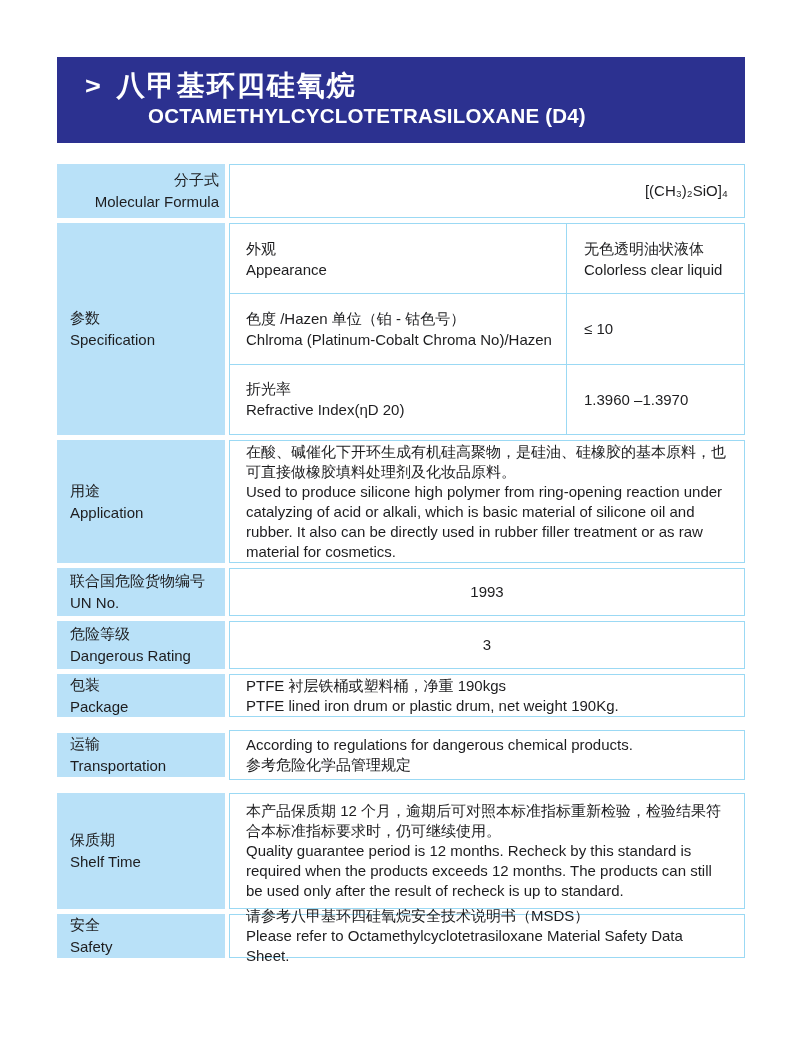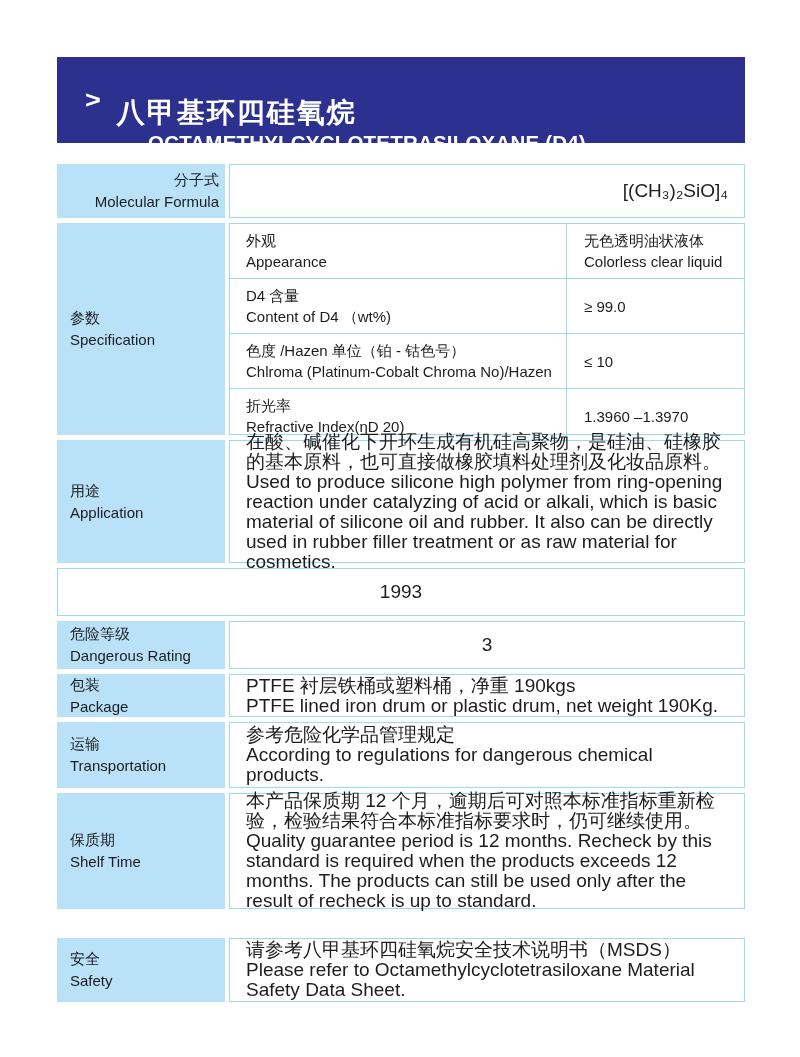--- a/index.html
+++ b/index.html
@@ -22,42 +22,42 @@
   
   .banner{
     background:var(--banner-bg);
     color:#ffffff;
     height:86px;
     padding:13px 20px 0 28px;
     margin-bottom:21px;
   }
   .banner-line1{display:flex;align-items:center;}
   .arrow{font-size:27px;font-weight:bold;line-height:30px;margin-right:16px;transform:scaleY(.92);}
-  .title-cn{font-size:28px;font-weight:bold;letter-spacing:2px;line-height:32px;margin-top:27px;}
+  .title-cn{font-size:28px;font-weight:bold;letter-spacing:2px;line-height:32px;}
   .title-en{font-size:20.5px;font-weight:bold;margin-left:63px;line-height:28px;letter-spacing:.2px;}
 
   
   .spec-table{display:flex;flex-direction:column;gap:5px;}
   .row{display:flex;gap:4px;}
 
   .label-cell{
     flex:0 0 168px;
     background:var(--cell-bg);
     display:flex;flex-direction:column;justify-content:center;
     padding-left:13px;padding-right:6px;
     font-size:15px;line-height:22px;
   }
 
   .value-cell{
     flex:1;
     background:#ffffff;
     border:1.5px solid var(--border-blue);
     display:flex;flex-direction:column;justify-content:center;
     padding:4px 16px;
-    font-size:19px;line-height:20px;
+    font-size:15px;line-height:20px;
   }
   .center-cell{align-items:center;text-align:left;}
 
   
   .spec-right{
     flex:1;
     border:1.5px solid var(--border-blue);
     background:#ffffff;
     display:flex;flex-direction:column;
   }
@@ -73,23 +73,23 @@
     display:flex;flex-direction:column;justify-content:center;
     padding:6px 6px 6px 17px;font-size:15px;line-height:21px;
   }
 
   
   .h-formula{height:54px;text-align:right;}
   .h-spec{height:212px;}
   .h-app{height:123px;}
   .h-small{height:48px;}
   .h-pkg{height:43px;}
-  .h-trans{height:66px;}
+  .h-trans{height:66px;align-items:center;}
   .h-shelf{height:116px;}
-  .h-safety{height:64px;margin-top:24px;}
+  .h-safety{height:44px;}
 </style>
 </head>
 <body>
 
 <div class="page">
   <div class="content">
 
     <div class="banner">
       <div class="banner-line1">
         <span class="arrow">&gt;</span>
@@ -121,29 +121,20 @@
             <div class="spec-name">
               <div>外观</div>
               <div>Appearance</div>
             </div>
             <div class="spec-value">
               <div>无色透明油状液体</div>
               <div>Colorless clear liquid</div>
             </div>
           </div>
 
-          <div class="spec-subrow">
-            <div class="spec-name">
-              <div>D4 含量</div>
-              <div>Content of D4 （wt%)</div>
-            </div>
-            <div class="spec-value">
-              <div>≥ 99.0</div>
-            </div>
-          </div>
 
           <div class="spec-subrow">
             <div class="spec-name">
               <div>色度 /Hazen 单位（铂 - 钴色号）</div>
               <div>Chlroma (Platinum-Cobalt Chroma No)/Hazen</div>
             </div>
             <div class="spec-value">
               <div>≤ 10</div>
             </div>
           </div>
@@ -166,20 +157,24 @@
           <div>用途</div>
           <div>Application</div>
         </div>
         <div class="value-cell">
           <div>在酸、碱催化下开环生成有机硅高聚物，是硅油、硅橡胶的基本原料，也可直接做橡胶填料处理剂及化妆品原料。</div>
           <div>Used to produce silicone high polymer from ring-opening reaction under catalyzing of acid or alkali, which is basic material of silicone oil and rubber. It also can be directly used in rubber filler treatment or as raw material for cosmetics.</div>
         </div>
       </div>
 
       <div class="row h-small">
+        <div class="label-cell">
+          <div>联合国危险货物编号</div>
+          <div>UN No.</div>
+        </div>
         <div class="value-cell center-cell">
           <div>1993</div>
         </div>
       </div>
 
       <div class="row h-small">
         <div class="label-cell">
           <div>危险等级</div>
           <div>Dangerous Rating</div>
         </div>
@@ -199,22 +194,22 @@
           <div>PTFE lined iron drum or plastic drum, net weight 190Kg.</div>
         </div>
       </div>
 
       <div class="row h-trans">
         <div class="label-cell">
           <div>运输</div>
           <div>Transportation</div>
         </div>
         <div class="value-cell">
+          <div>According to regulations for dangerous chemical products.</div>
           <div>参考危险化学品管理规定</div>
-          <div>According to regulations for dangerous chemical products.</div>
         </div>
       </div>
 
       <div class="row h-shelf">
         <div class="label-cell">
           <div>保质期</div>
           <div>Shelf Time</div>
         </div>
         <div class="value-cell">
           <div>本产品保质期 12 个月，逾期后可对照本标准指标重新检验，检验结果符合本标准指标要求时，仍可继续使用。</div>

